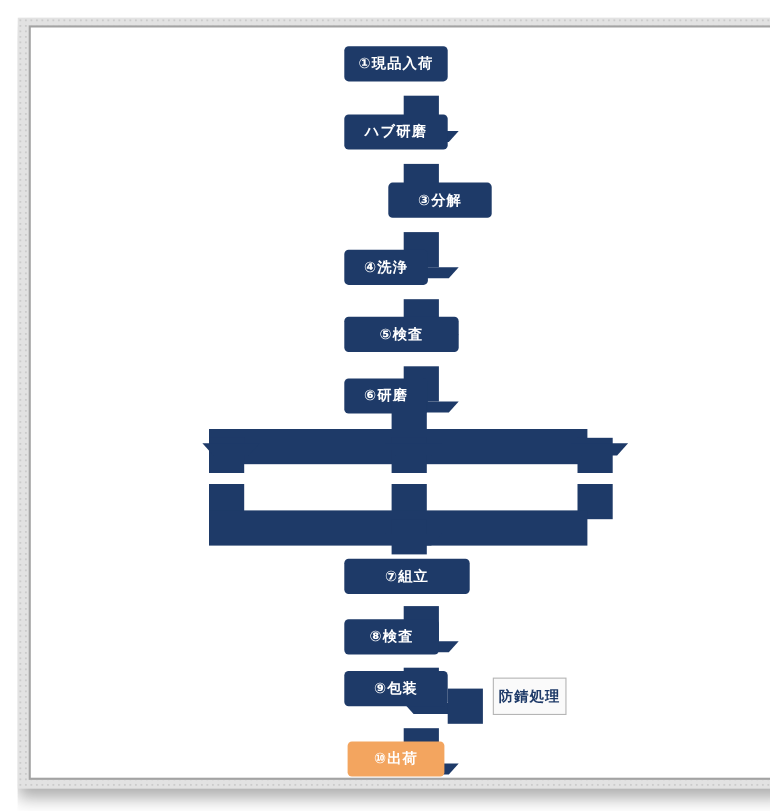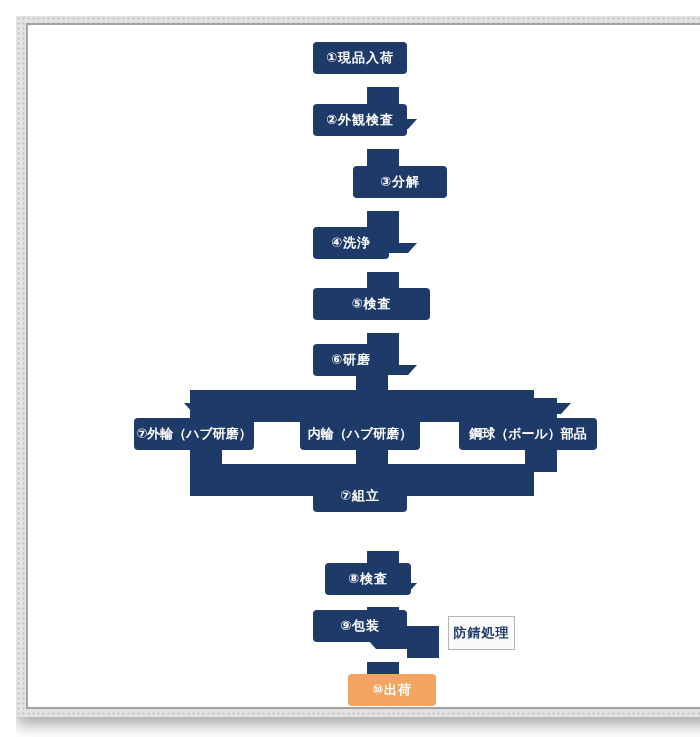--- a/index.html
+++ b/index.html
@@ -38,21 +38,20 @@
     display:flex;align-items:center;justify-content:center;
     font-size:13px;
     letter-spacing:1px;
     height:21px;
     white-space:nowrap;
   }
   .node.wide{height:22px;letter-spacing:0;}
   .node.final{
     background:var(--orange);
     height:32px;
-    margin-left:32px;
   }
   .arrow{position:absolute;width:18px;}
   .arrow .stem{width:7px;height:16px;background:var(--navy);margin:0 auto;}
   .arrow .head{
     width:0;height:0;margin:0 auto;
     border-left:9px solid transparent;
     border-right:9px solid transparent;
     border-top:10px solid var(--navy);
   }
   .bar{position:absolute;height:8px;background:var(--navy);}
@@ -84,73 +83,70 @@
 </div>
 
 <div class="flow">
 
   <div class="node" style="left:297px;top:26px;width:94px;">①現品入荷</div>
   <div class="arrow" style="left:335px;top:55px;">
       <div class="stem"></div>
       <div class="head"></div>
     </div>
 
-  <div class="node" style="left:297px;top:88px;width:94px;">②外観検査</div>
+  <div class="node" style="left:297px;top:88px;width:94px;">ハブ研磨</div>
   <div class="arrow" style="left:335px;top:117px;">
       <div class="stem"></div>
       <div class="head"></div>
     </div>
 
   <div class="node" style="left:297px;top:150px;width:94px;margin-left:40px;">③分解</div>
   <div class="arrow" style="left:335px;top:179px;">
       <div class="stem"></div>
       <div class="head"></div>
     </div>
 
   <div class="node" style="left:297px;top:211px;width:76px;">④洗浄</div>
   <div class="arrow" style="left:335px;top:240px;">
       <div class="stem"></div>
       <div class="head"></div>
     </div>
 
-  <div class="node" style="left:297px;top:272px;width:117px;">⑤検査</div>
+  <div class="node" style="left:297px;top:272px;width:104px;">⑤検査</div>
   <div class="arrow" style="left:335px;top:301px;">
       <div class="stem"></div>
       <div class="head"></div>
     </div>
 
   <div class="node" style="left:297px;top:328px;width:76px;">⑥研磨</div>
 
   <div class="vline" style="left:340px;top:349px;height:26px;"></div>
   <div class="bar" style="left:174px;top:374px;width:344px;"></div>
   <div class="vline" style="left:174px;top:382px;height:5px;"></div>
   <div class="vline" style="left:340px;top:382px;height:5px;"></div>
   <div class="vline" style="left:509px;top:382px;height:5px;"></div>
   <div class="tri" style="left:168px;top:387px;"></div>
   <div class="tri" style="left:334px;top:387px;"></div>
   <div class="tri" style="left:503px;top:387px;"></div>
 
-  <div class="node wide" style="left:118px;top:402px;width:120px;">⑦外輪（ハブ研磨）</div>
-  <div class="node wide" style="left:284px;top:402px;width:120px;">内輪（ハブ研磨）</div>
-  <div class="node wide" style="left:443px;top:402px;width:138px;">鋼球（ボール）部品</div>
 
   <div class="vline" style="left:174px;top:424px;height:24px;"></div>
   <div class="vline" style="left:340px;top:424px;height:24px;"></div>
   <div class="vline" style="left:509px;top:424px;height:24px;"></div>
   <div class="bar" style="left:174px;top:448px;width:344px;"></div>
   <div class="vline" style="left:340px;top:456px;height:14px;"></div>
   <div class="tri" style="left:334px;top:469px;"></div>
 
-  <div class="node" style="left:297px;top:464px;width:94px;">⑦組立</div>
+  <div class="node" style="left:297px;top:492px;width:114px;">⑦組立</div>
   <div class="arrow" style="left:335px;top:519px;">
       <div class="stem"></div>
       <div class="head"></div>
     </div>
 
-  <div class="node" style="left:297px;top:547px;width:86px;margin-left:12px;">⑧検査</div>
+  <div class="node" style="left:297px;top:547px;width:86px;">⑧検査</div>
   <div class="arrow" style="left:335px;top:575px;">
       <div class="stem"></div>
       <div class="head"></div>
     </div>
 
   <div class="node" style="left:297px;top:594px;width:94px;">⑨包装</div>
 
   <div class="hline" style="left:391px;top:610px;width:9px;"></div>
   <div class="sidebox" style="left:400px;top:600px;width:67px;height:25px;">防錆処理</div>
 

